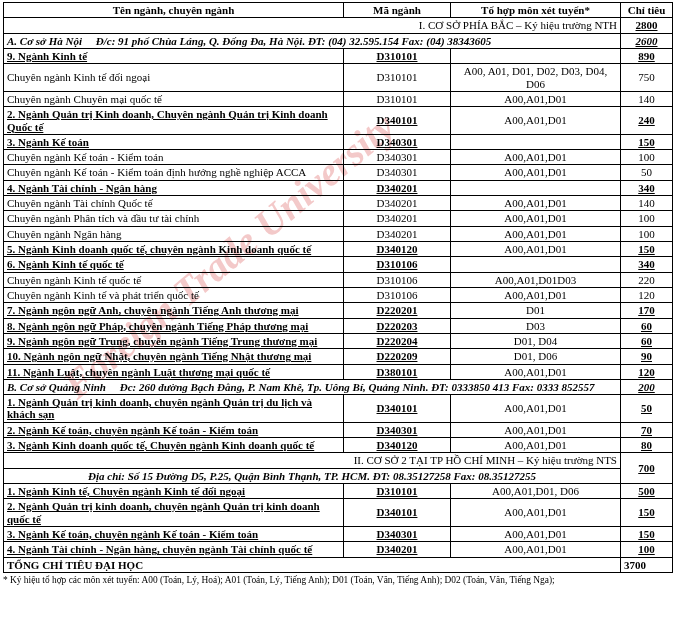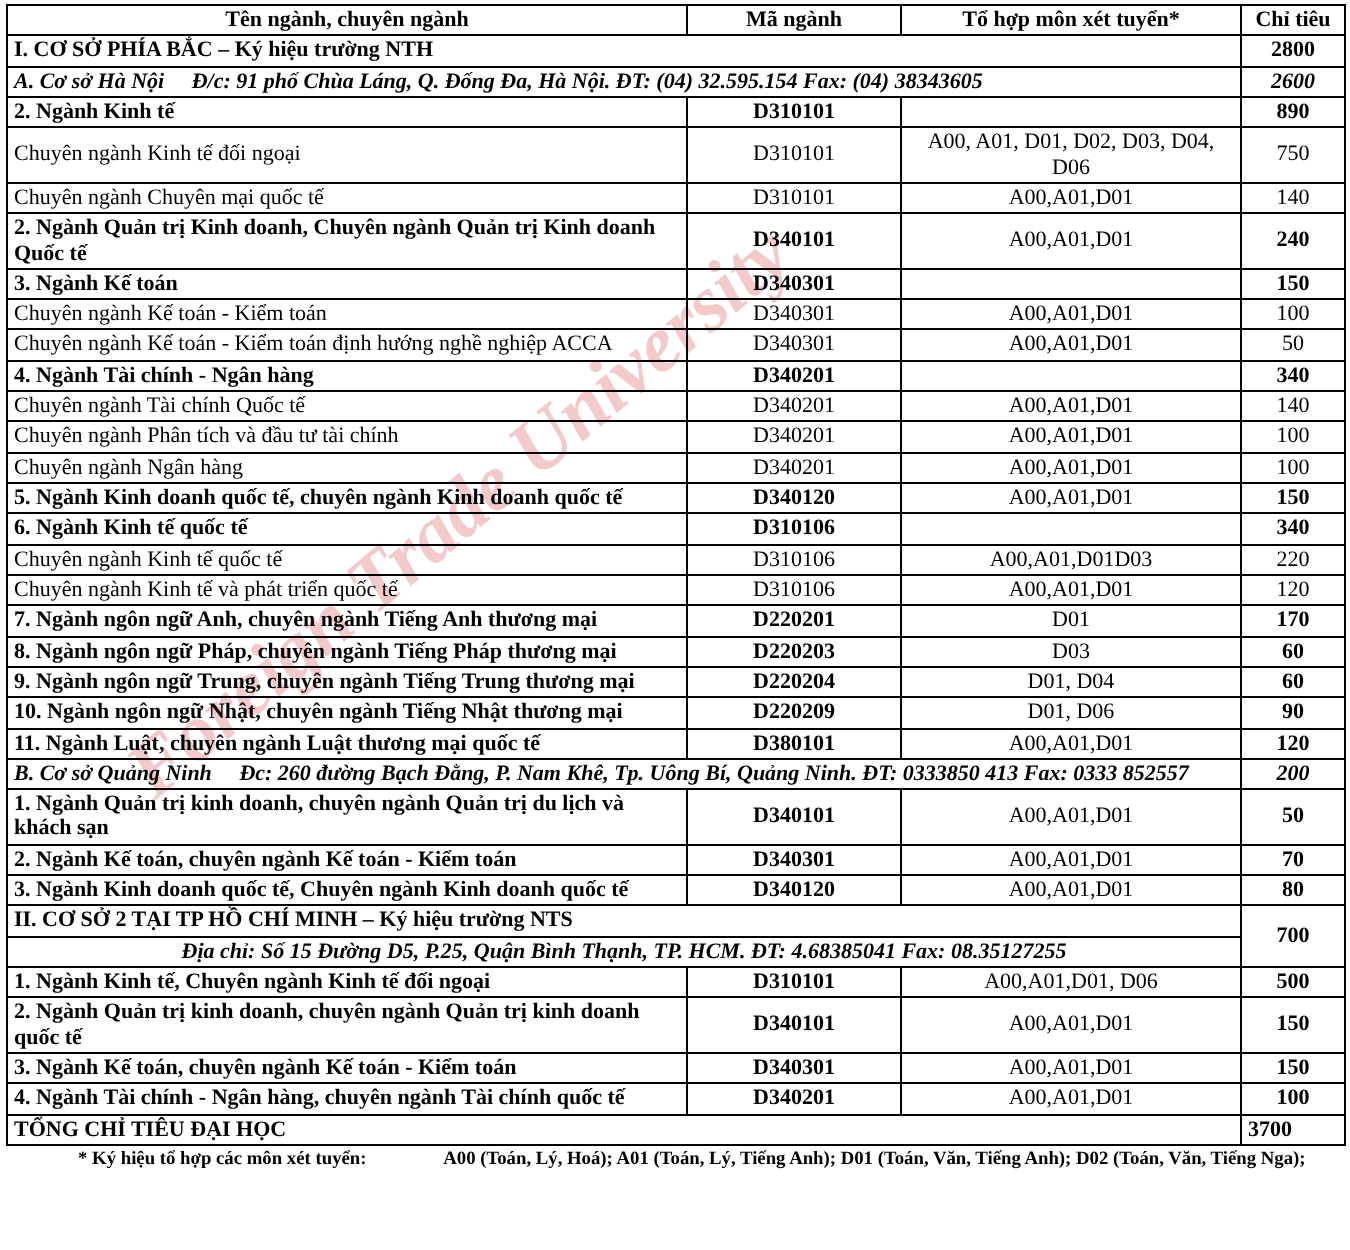--- a/index.html
+++ b/index.html
@@ -45,27 +45,27 @@
   col.c-quota { width: 52px; }
 
   thead th {
     text-align: center;
     font-weight: bold;
     font-size: 11.5px;
     padding: 2px 3px;
     line-height: 1.1;
   }
   .ctr { text-align: center; }
-  .b { font-weight: bold; }
+  .b { font-weight: bold; text-decoration: underline; }
   .i { font-style: italic; }
   .name-cell { text-align: left; padding-left: 4px; }
   .indent { padding-left: 6px; }
   .section-head {
-    text-align: left;
-    font-weight: bold;
+    text-align: right;
+    font-weight: normal;
     font-size: 11.5px;
   }
   .addr-line {
     font-style: italic;
     font-weight: bold;
     text-align: center;
     font-size: 10.5px;
   }
   .addr-left {
     font-style: italic;
@@ -80,21 +80,21 @@
     text-align: left;
     font-size: 12px;
   }
   .footnote {
     margin-top: 2px;
     font-size: 9.4px;
     line-height: 1.25;
     position: relative;
     z-index: 2;
   }
-  .footnote .fn-head { font-weight: bold; margin-left: 36px; }
+  .footnote .fn-head { font-weight: normal; }
   .footnote .fn-line2 {
     padding-left: 60px;
     font-weight: bold;
   }
   .watermark {
     position: absolute;
     left: 120px;
     top: 195px;
     width: 420px;
     height: 360px;
@@ -135,21 +135,21 @@
     <tbody>
         <tr>
           <td class="section-head" colspan="3">I. CƠ SỞ PHÍA BẮC – Ký hiệu trường NTH</td>
           <td class="ctr b">2800</td>
         </tr>
         <tr>
           <td class="addr-left" colspan="3"><span>A. Cơ sở Hà Nội</span>&nbsp;&nbsp;&nbsp;&nbsp;&nbsp;<span>Đ/c: 91 phố Chùa Láng, Q. Đống Đa, Hà Nội. ĐT: (04) 32.595.154 Fax: (04) 38343605</span></td>
           <td class="ctr b i">2600</td>
         </tr>
         <tr>
-          <td class="name-cell b">2. Ngành Kinh tế</td>
+          <td class="name-cell b">9. Ngành Kinh tế</td>
           <td class="ctr b">D310101</td>
           <td class="ctr"></td>
           <td class="ctr b">890</td>
         </tr>
         <tr>
           <td class="name-cell indent">Chuyên ngành Kinh tế đối ngoại</td>
           <td class="ctr">D310101</td>
           <td class="ctr">A00, A01, D01, D02, D03, D04, D06</td>
           <td class="ctr">750</td>
         </tr>
@@ -281,21 +281,21 @@
           <td class="name-cell b">3. Ngành Kinh doanh quốc tế, Chuyên ngành Kinh doanh quốc tế</td>
           <td class="ctr b">D340120</td>
           <td class="ctr">A00,A01,D01</td>
           <td class="ctr b">80</td>
         </tr>
         <tr>
           <td class="section-head" colspan="3">II. CƠ SỞ 2 TẠI TP HỒ CHÍ MINH – Ký hiệu trường NTS</td>
           <td class="ctr b" rowspan="2">700</td>
         </tr>
         <tr>
-          <td class="addr-line" colspan="3">Địa chỉ: Số 15 Đường D5, P.25, Quận Bình Thạnh, TP. HCM. ĐT: 4.68385041 Fax: 08.35127255</td>
+          <td class="addr-line" colspan="3">Địa chỉ: Số 15 Đường D5, P.25, Quận Bình Thạnh, TP. HCM. ĐT: 08.35127258 Fax: 08.35127255</td>
         </tr>
         <tr>
           <td class="name-cell b">1. Ngành Kinh tế, Chuyên ngành Kinh tế đối ngoại</td>
           <td class="ctr b">D310101</td>
           <td class="ctr">A00,A01,D01, D06</td>
           <td class="ctr b">500</td>
         </tr>
         <tr>
           <td class="name-cell b">2. Ngành Quản trị kinh doanh, chuyên ngành Quản trị kinh doanh quốc tế</td>
           <td class="ctr b">D340101</td>

